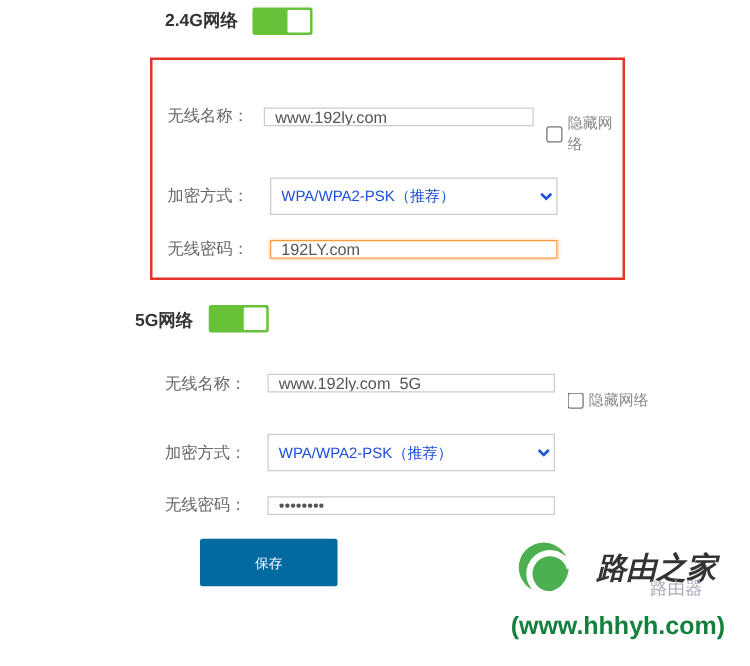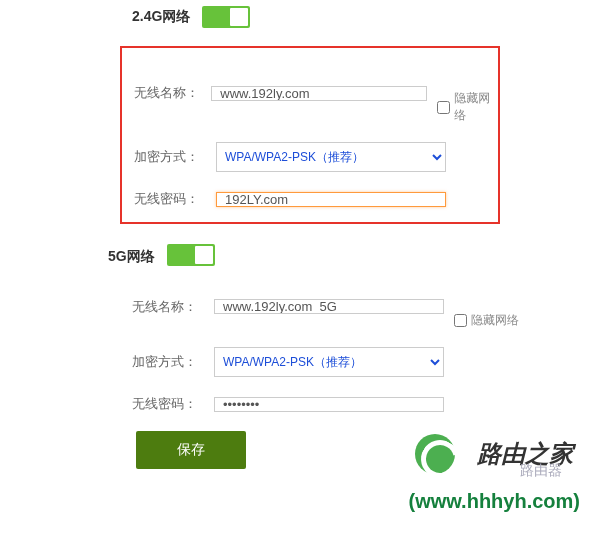--- a/index.html
+++ b/index.html
@@ -94,27 +94,27 @@
     .checkbox-wrap {
       display: flex;
       align-items: center;
       margin-left: 10px;
       margin-top: 28px;
     }
     .checkbox-wrap input { margin-right: 4px; }
     .checkbox-label { font-size: 12px; color: #888; }
     .save-btn {
       display: block;
-      margin: 18px auto 0 96px;
+      margin: 18px auto 0 120px;
       width: 110px;
       height: 38px;
-      background: #4d7c0f;
+      background: #0369a1;
       color: #fff;
       border: none;
-      font-size: 14px;
+      font-size: 11px;
       cursor: pointer;
       border-radius: 2px;
     }
     .watermark {
       position: absolute;
       right: 20px;
       bottom: 20px;
       display: flex;
       flex-direction: column;
       align-items: center;

